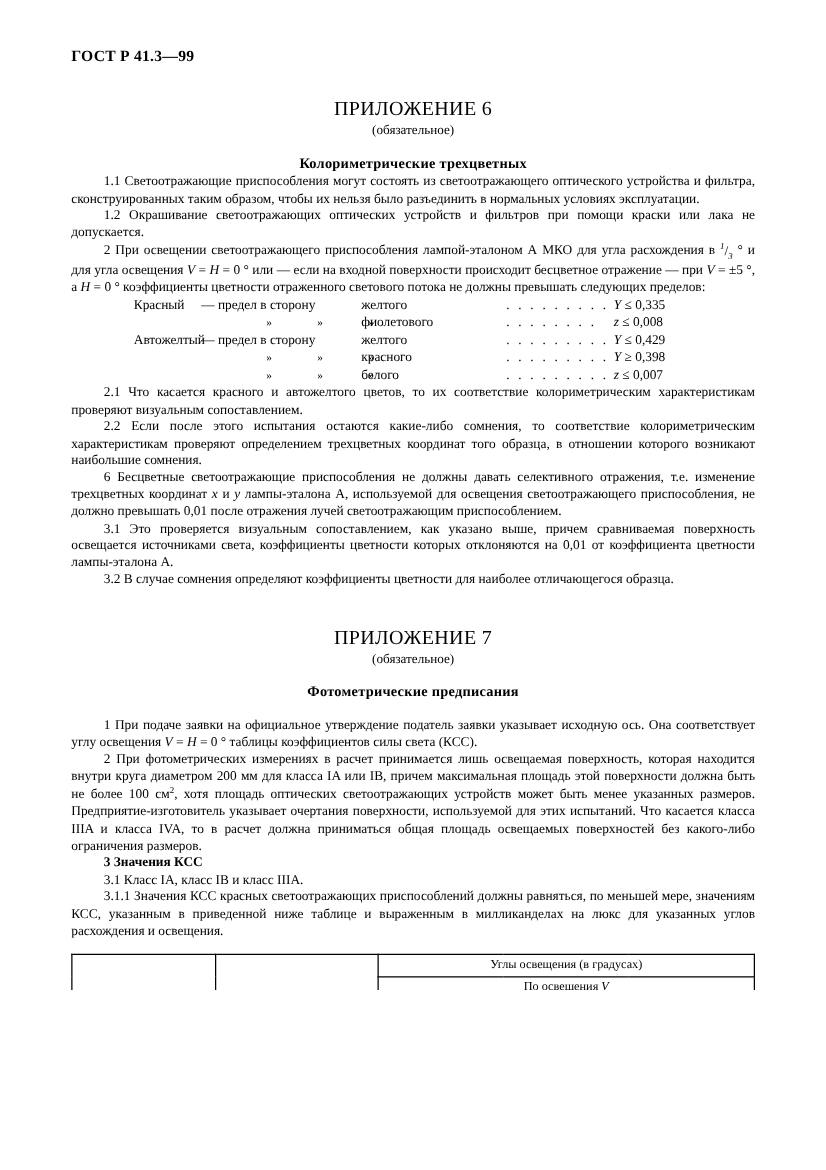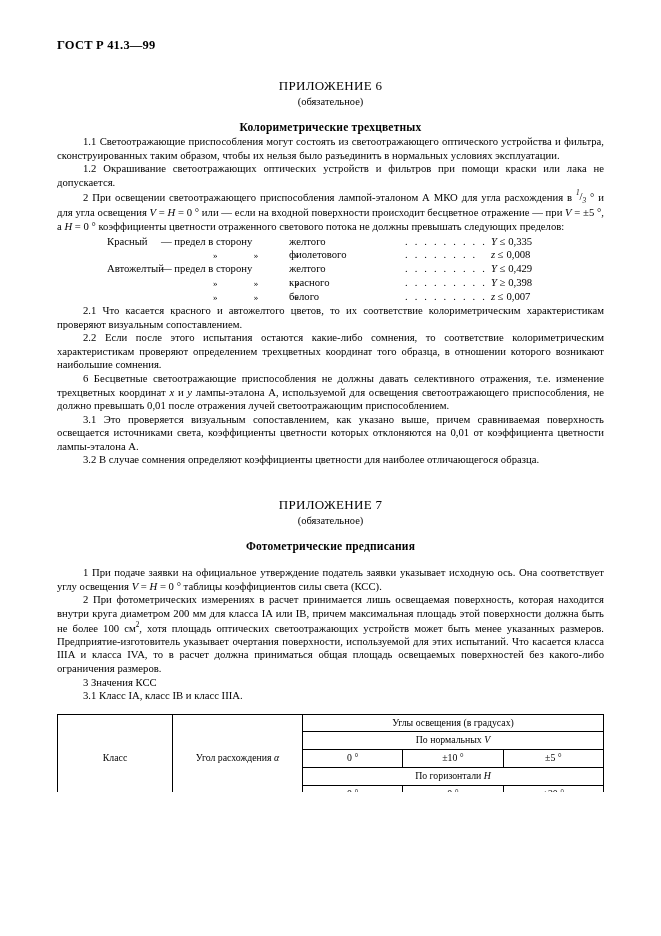--- a/index.html
+++ b/index.html
@@ -26,21 +26,21 @@
     letter-spacing: 0.2px;
   }
   .content {
     position: absolute;
     left: 57px;
     top: 78px;
     width: 547px;
   }
   .app-title {
     text-align: center;
-    font-size: 13px;
+    font-size: 16px;
     letter-spacing: 0.3px;
     line-height: 1.28;
   }
   .app-sub {
     text-align: center;
     font-size: 10.5px;
     line-height: 1.3;
   }
   .sec-title {
     text-align: center;
@@ -54,21 +54,21 @@
     margin: 0;
     text-align: justify;
     text-justify: inter-word;
     font-size: 10.7px;
     line-height: 1.27;
     text-indent: 26px;
     hyphens: manual;
   }
   p.body.first { margin-top: 14px; }
   .it { font-style: italic; }
-  .bold { font-weight: normal; }
+  .bold { font-weight: bold; }
   sup.frac {
     font-size: 7.2px;
     vertical-align: super;
   }
   sub.frac {
     font-size: 7.2px;
     vertical-align: sub;
   }
   .limits {
     margin-top: 1px;
@@ -188,30 +188,31 @@
     <div class="app-title" style="margin-top:30px;">ПРИЛОЖЕНИЕ 7</div>
     <div class="app-sub">(обязательное)</div>
     <div class="sec-title">Фотометрические предписания</div>
 
     <p class="body first"><span>1  При подаче заявки на официальное утверждение податель заявки указывает исходную ось. Она соответствует углу освещения </span><span class="it">V</span><span> = </span><span class="it">H</span><span> = 0 °</span><span> таблицы коэффициентов силы света (КСС).</span></p>
 
     <p class="body"><span>2  При фотометрических измерениях в расчет принимается лишь освещаемая поверхность, которая находится внутри круга диаметром 200 мм для класса IA или IB, причем максимальная площадь этой поверхности должна быть не более 100 см</span><sup class="frac">2</sup><span>, хотя площадь оптических светоотражающих устройств может быть менее указанных размеров. Предприятие-изготовитель указывает очертания поверхности, используемой для этих испытаний. Что касается класса IIIA и класса IVA, то в расчет должна приниматься общая площадь освещаемых поверхностей без какого-либо ограничения размеров.</span></p>
 
     <p class="body bold">3  Значения КСС</p>
     <p class="body">3.1  Класс IA, класс IB и класс IIIA.</p>
+    <p class="body">3.1.1  Значения КСС красных светоотражающих приспособлений должны равняться, по меньшей мере, значениям КСС, указанным в приведенной ниже таблице и выраженным в милликанделах на люкс для указанных углов расхождения и освещения.</p>
 
     <table class="kss">
       <tbody>
         <tr>
           <td class="v-class" rowspan="5">Класс</td>
           <td class="v-alpha" rowspan="5"><span>Угол расхождения </span><span class="it">α</span></td>
           <td colspan="3">Углы освещения  (в градусах)</td>
         </tr>
         <tr>
-          <td colspan="3"><span>По нормальных </span><span class="it">V</span></td>
+          <td colspan="3"><span>По освещения </span><span class="it">V</span></td>
         </tr>
         <tr>
           <td class="v-col">0 °</td>
           <td class="v-col">±10 °</td>
           <td class="v-col">±5 °</td>
         </tr>
         <tr>
           <td colspan="3"><span>По горизонтали </span><span class="it">H</span></td>
         </tr>
         <tr>

